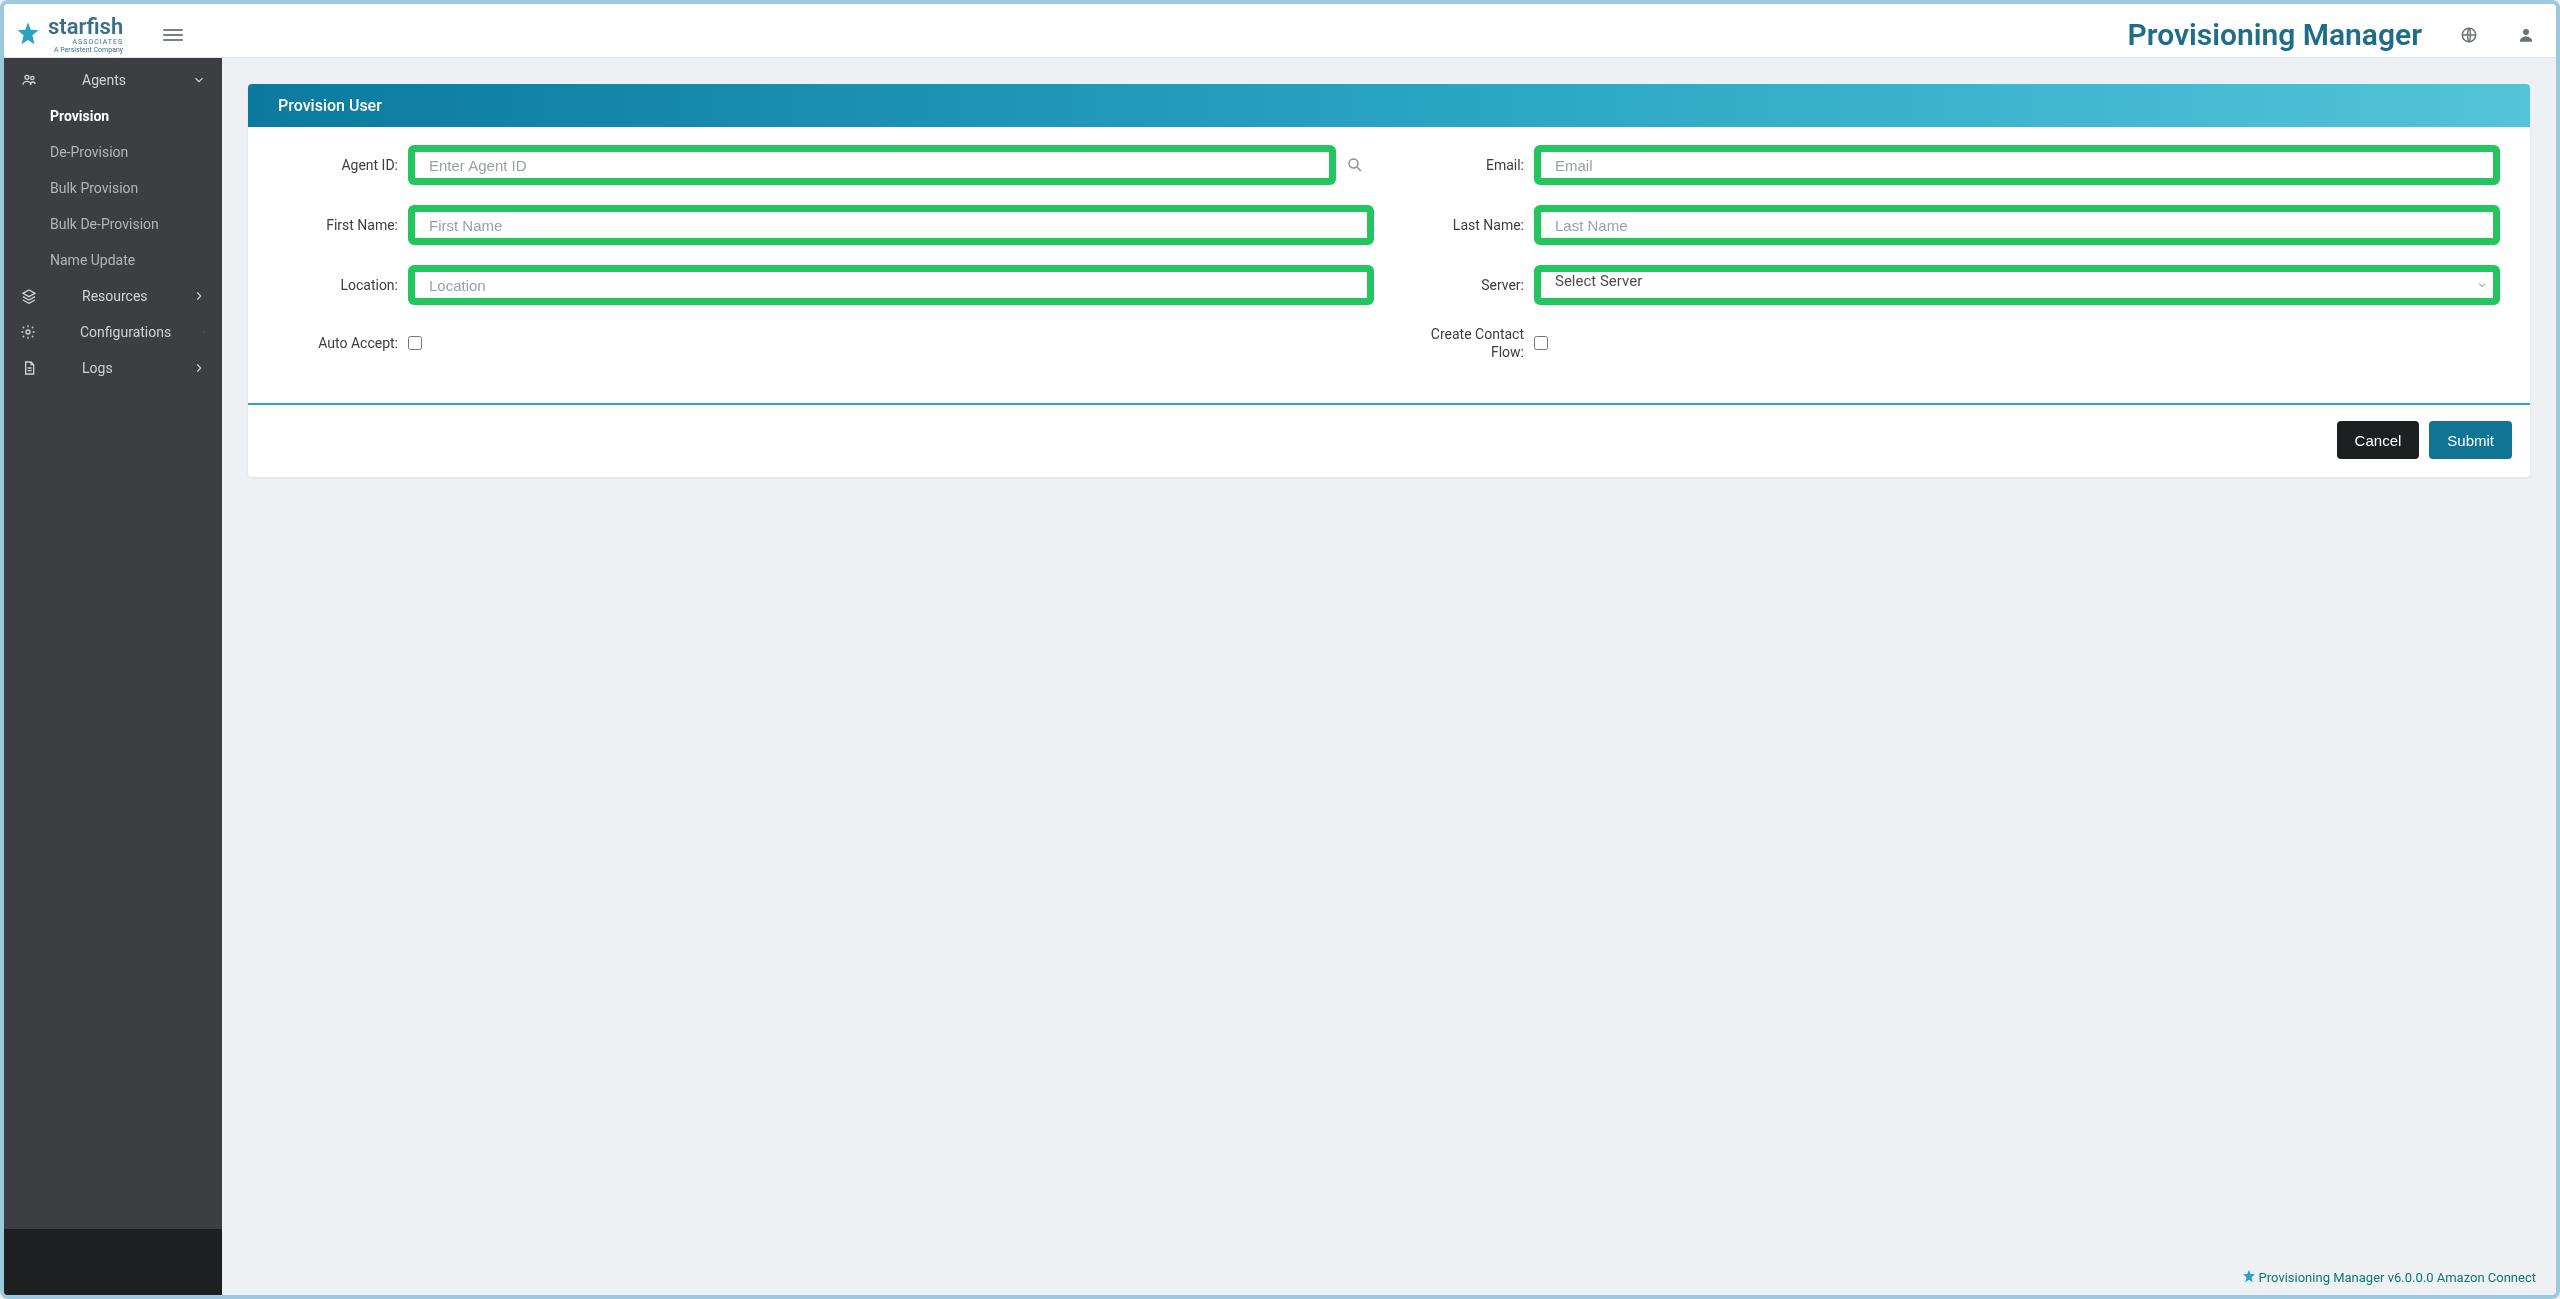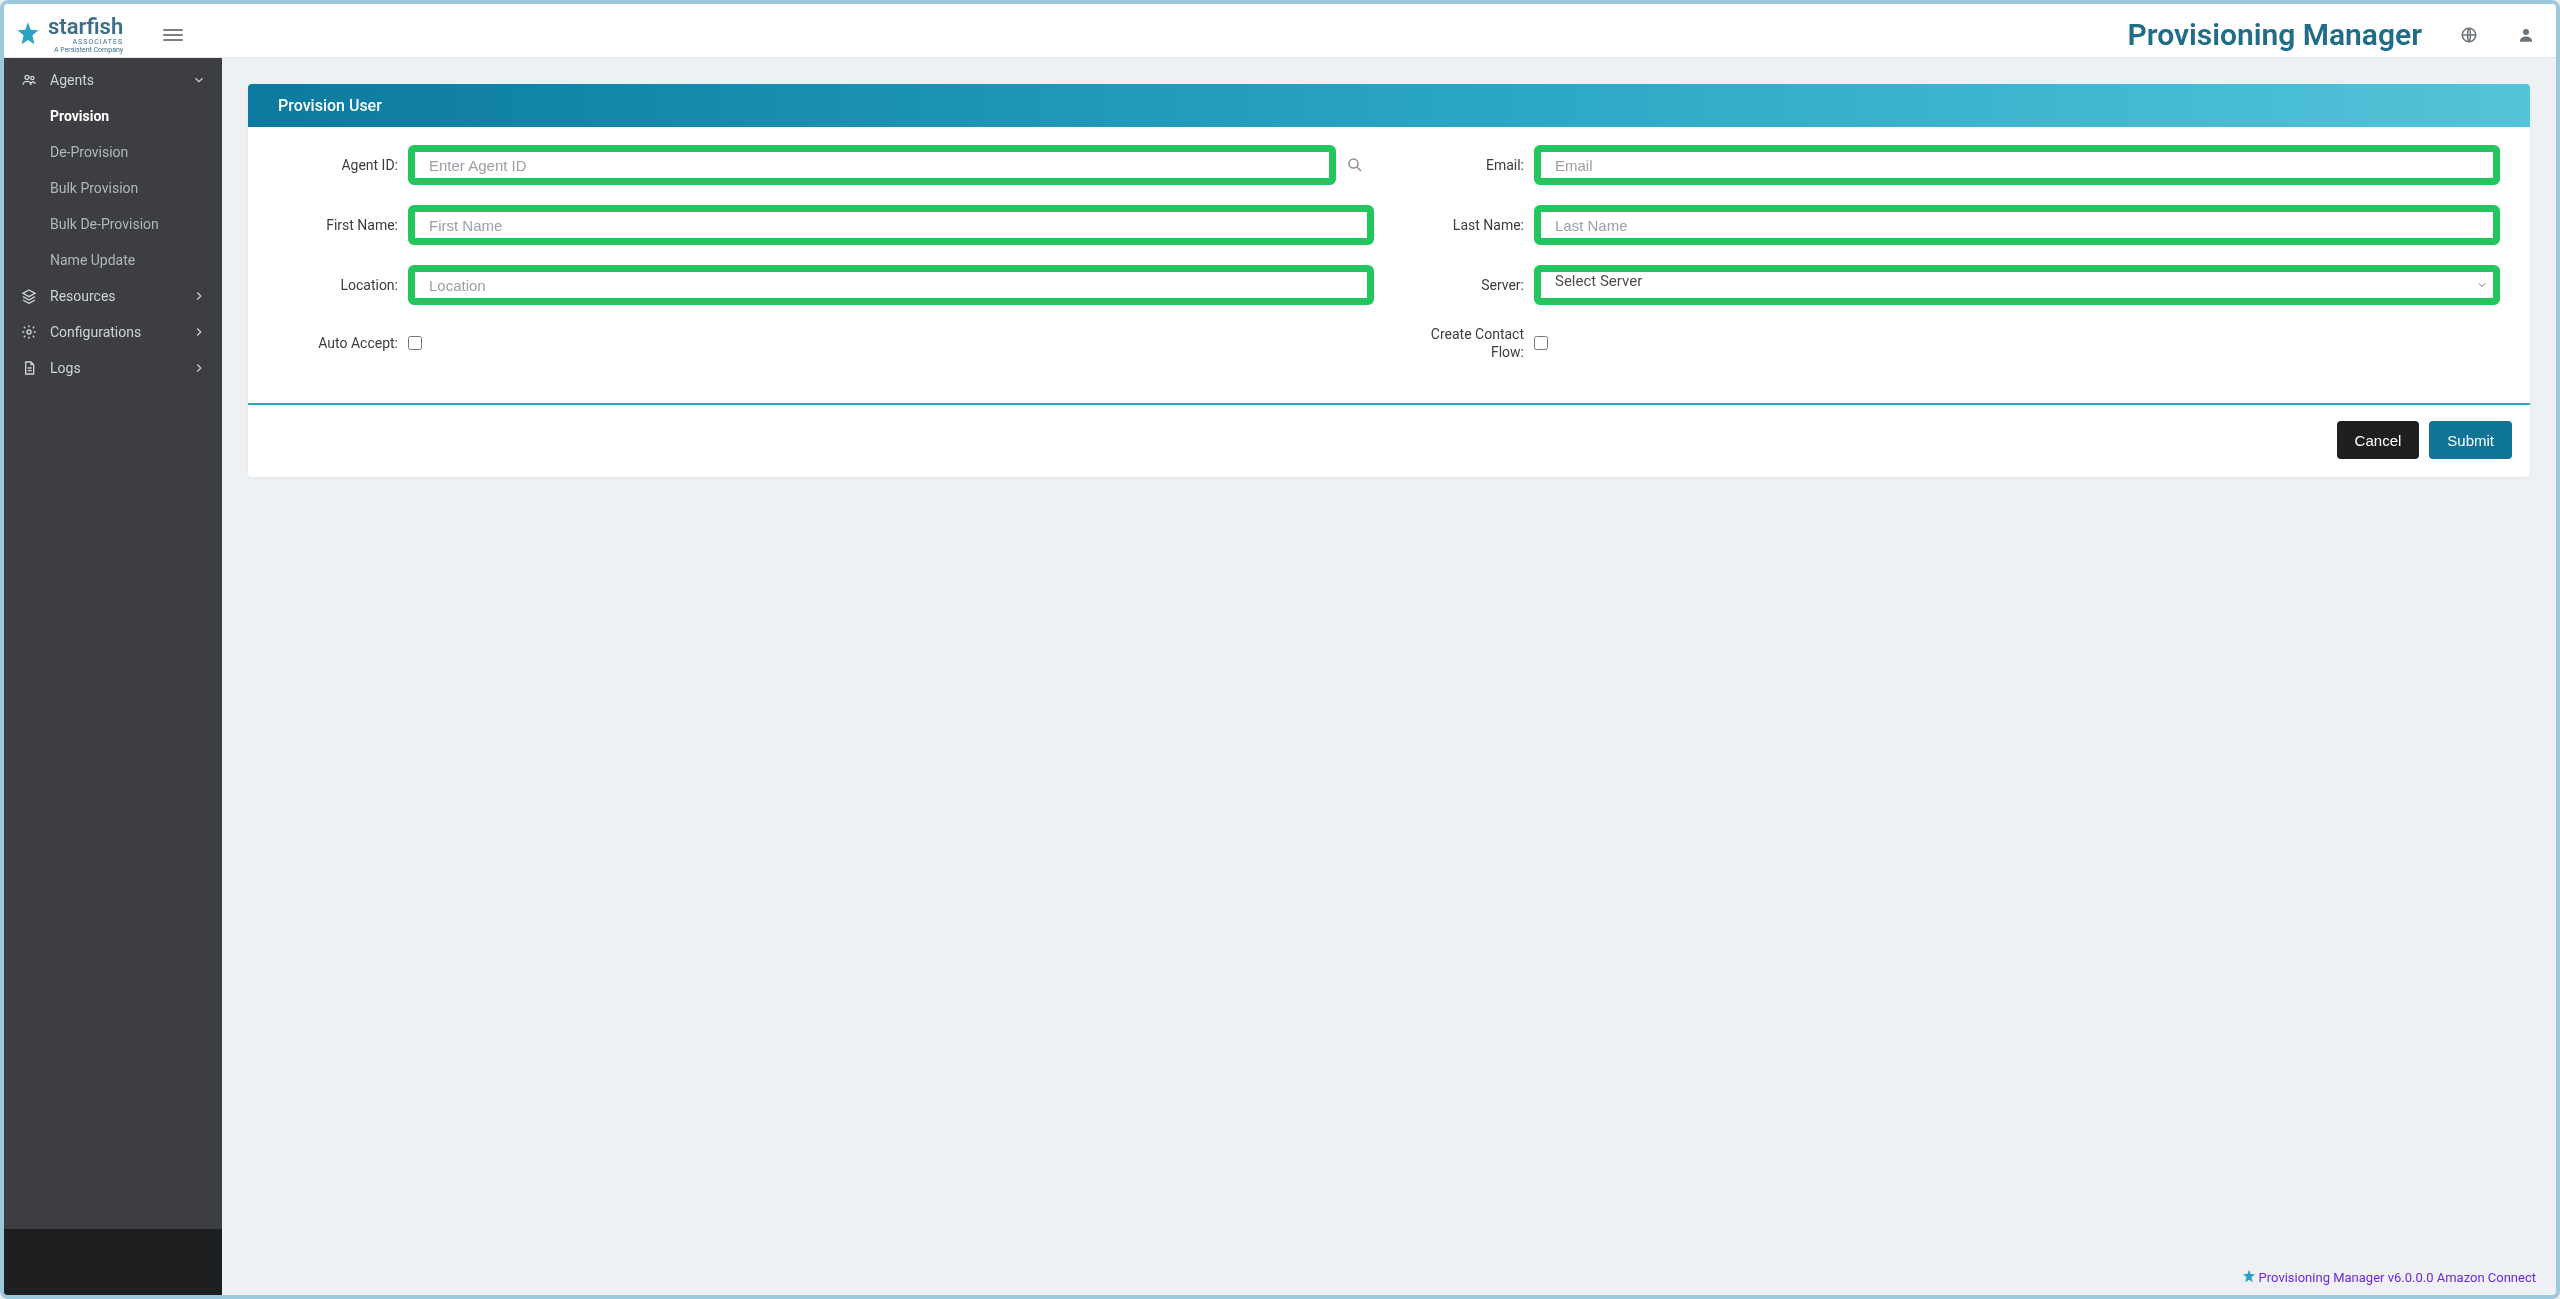--- a/index.html
+++ b/index.html
@@ -51,20 +51,21 @@
     color: #b6bac0;
   }
   .nav { flex: 1; padding-top: 4px; }
   .nav-item, .nav-sub-item {
     display: flex; align-items: center;
     height: 36px;
     padding: 0 16px;
     font-size: 14px;
     cursor: pointer;
     white-space: nowrap;
+    gap: 32px;
   }
   .nav-item { color: #cfd2d6; }
   .nav-item .nav-icon { width: 18px; height: 18px; margin-right: 12px; color: #cfd2d6; display:flex; align-items:center; justify-content:center; }
   .nav-item .nav-icon svg { width: 16px; height: 16px; }
   .nav-item .chev { margin-left: auto; width: 14px; height: 14px; color: #cfd2d6; }
   .nav-sub-item {
     padding-left: 46px;
     color: #b2b6bc;
   }
   .nav-sub-item.active { color: #ffffff; font-weight: 700; }
@@ -149,21 +150,21 @@
     border: none; border-radius: 4px;
     font-size: 15px; cursor: pointer;
   }
   .btn-dark { background: #1e1f21; color: #fff; }
   .btn-primary { background: #107495; color: #fff; }
 
   .footer {
     position: absolute;
     right: 20px; bottom: 10px;
     display: flex; align-items: center; gap: 2px;
-    font-size: 13px; color: #6d28d9;
+    font-size: 13px; color: #0f766e;
   }
   .footer svg { width: 16px; height: 16px; }
 </style>
 </head>
 <body>
 
 <div class="topbar">
   <div class="logo-wrap">
     <svg class="logo-svg" viewBox="0 0 24 24" fill="#2aa3c2">
       <path d="M12 1l2.3 6.5L21 8l-5.2 4.2L17.5 20 12 16.2 6.5 20l1.7-7.8L3 8l6.7-.5z"></path>

